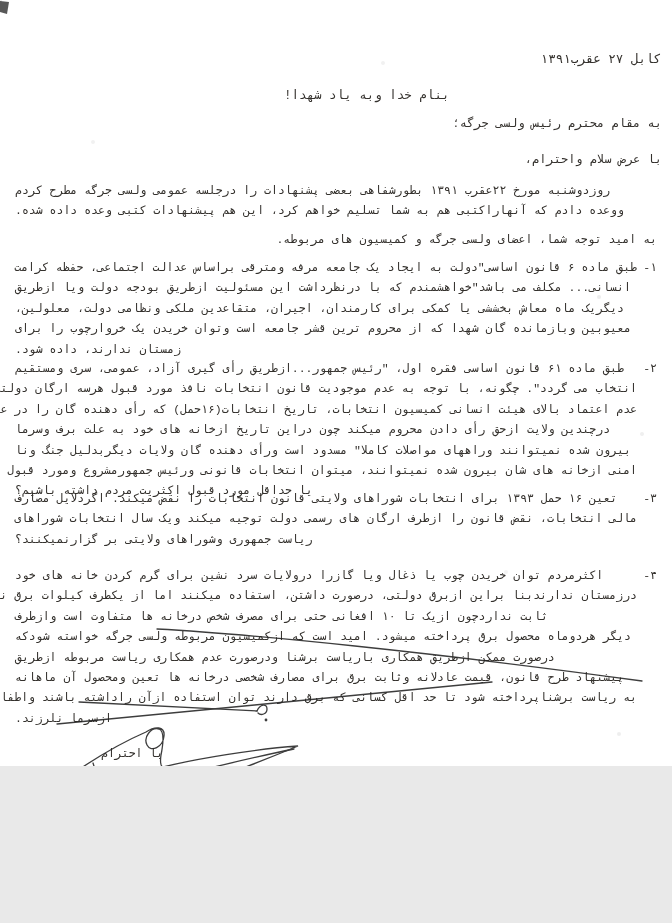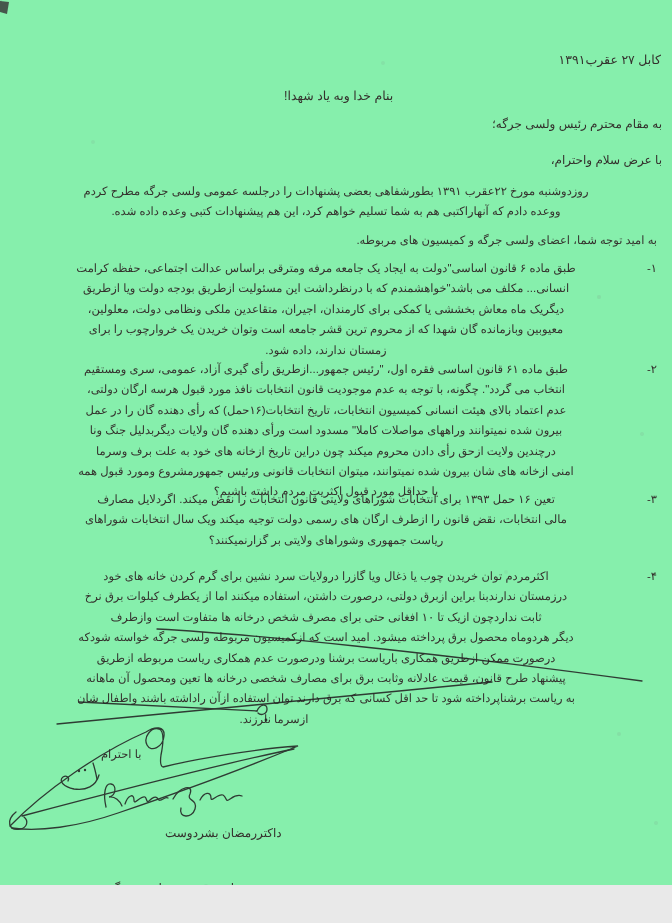--- a/index.html
+++ b/index.html
@@ -1,29 +1,29 @@
 <!DOCTYPE html>
 <html lang="fa"><head>
 <meta charset="utf-8">
 <style>
   html,body{margin:0;padding:0;background:#e9e9e9;}
   .page{
-    position:relative;width:672px;height:885px;overflow:hidden;
-    background:#86efac;
-    font-family:Liberation Sans, sans-serif;
+    position:relative;width:672px;height:766px;overflow:hidden;
+    background:#ffffff;
+    font-family:Liberation Mono, monospace;
     color:#34312d;
     direction:rtl;
   }
   .abs{position:absolute;}
   .txt{font-size:11.5px;line-height:20.4px;white-space:nowrap;}
   .date{font-size:12.5px;letter-spacing:.5px;}
   .heading{font-size:12.5px;}
   .salut{font-size:12px;}
   .block{left:15px;right:15px;}
-  .line{white-space:nowrap;text-align:center;line-height:20.4px;font-size:11.5px;}
+  .line{white-space:nowrap;text-align:left;line-height:20.4px;font-size:11.5px;}
   .item{display:flex;}
   .num{flex:0 0 20px;white-space:nowrap;line-height:20.4px;font-size:11.5px;}
   .lines{flex:1 1 auto;min-width:0;}
   .indent1{padding-right:104px;}
   .sig-name{font-size:12px;}
   .sig-title{font-size:12px;margin-top:28px;}
   .closing{font-size:11.5px;}
   svg.overlay{position:absolute;left:0;top:0;pointer-events:none;}
   .speckles{position:absolute;left:0;top:0;width:2px;height:2px;border-radius:50%;
     background:rgba(110,110,110,.16);
@@ -67,22 +67,22 @@
       <div class="line">زمستان ندارند، داده شود.</div>
     </div>
   </div>
 
   <div class="abs block item" style="top:359px;">
     <span class="num">۲-</span>
     <div class="lines">
       <div class="line">طبق ماده ۶۱ قانون اساسی فقره اول، "رئیس جمهور...ازطریق رأی گیری آزاد، عمومی، سری ومستقیم</div>
       <div class="line">انتخاب می گردد". چگونه، با توجه به عدم موجودیت قانون انتخابات نافذ مورد قبول هرسه ارگان دولتی،</div>
       <div class="line">عدم اعتماد بالای هیئت انسانی کمیسیون انتخابات، تاریخ انتخابات(۱۶حمل) که رأی دهنده گان را در عمل</div>
+      <div class="line">درچندین ولایت ازحق رأی دادن محروم میکند چون دراین تاریخ ازخانه های خود به علت برف وسرما</div>
       <div class="line">بیرون شده نمیتوانند وراههای مواصلات کاملا" مسدود است ورأی دهنده گان ولایات دیگربدلیل جنگ ونا</div>
-      <div class="line">درچندین ولایت ازحق رأی دادن محروم میکند چون دراین تاریخ ازخانه های خود به علت برف وسرما</div>
       <div class="line">امنی ازخانه های شان بیرون شده نمیتوانند، میتوان انتخابات قانونی ورئیس جمهورمشروع ومورد قبول همه</div>
       <div class="line">یا حداقل مورد قبول اکثریت مردم داشته باشیم؟</div>
     </div>
   </div>
 
   <div class="abs block item" style="top:489px;">
     <span class="num">۳-</span>
     <div class="lines">
       <div class="line">تعین ۱۶ حمل ۱۳۹۳ برای انتخابات شوراهای ولایتی قانون انتخابات را نقض میکند. اگردلایل مصارف</div>
       <div class="line">مالی انتخابات، نقض قانون را ازطرف ارگان های رسمی دولت توجیه میکند ویک سال انتخابات شوراهای</div>

